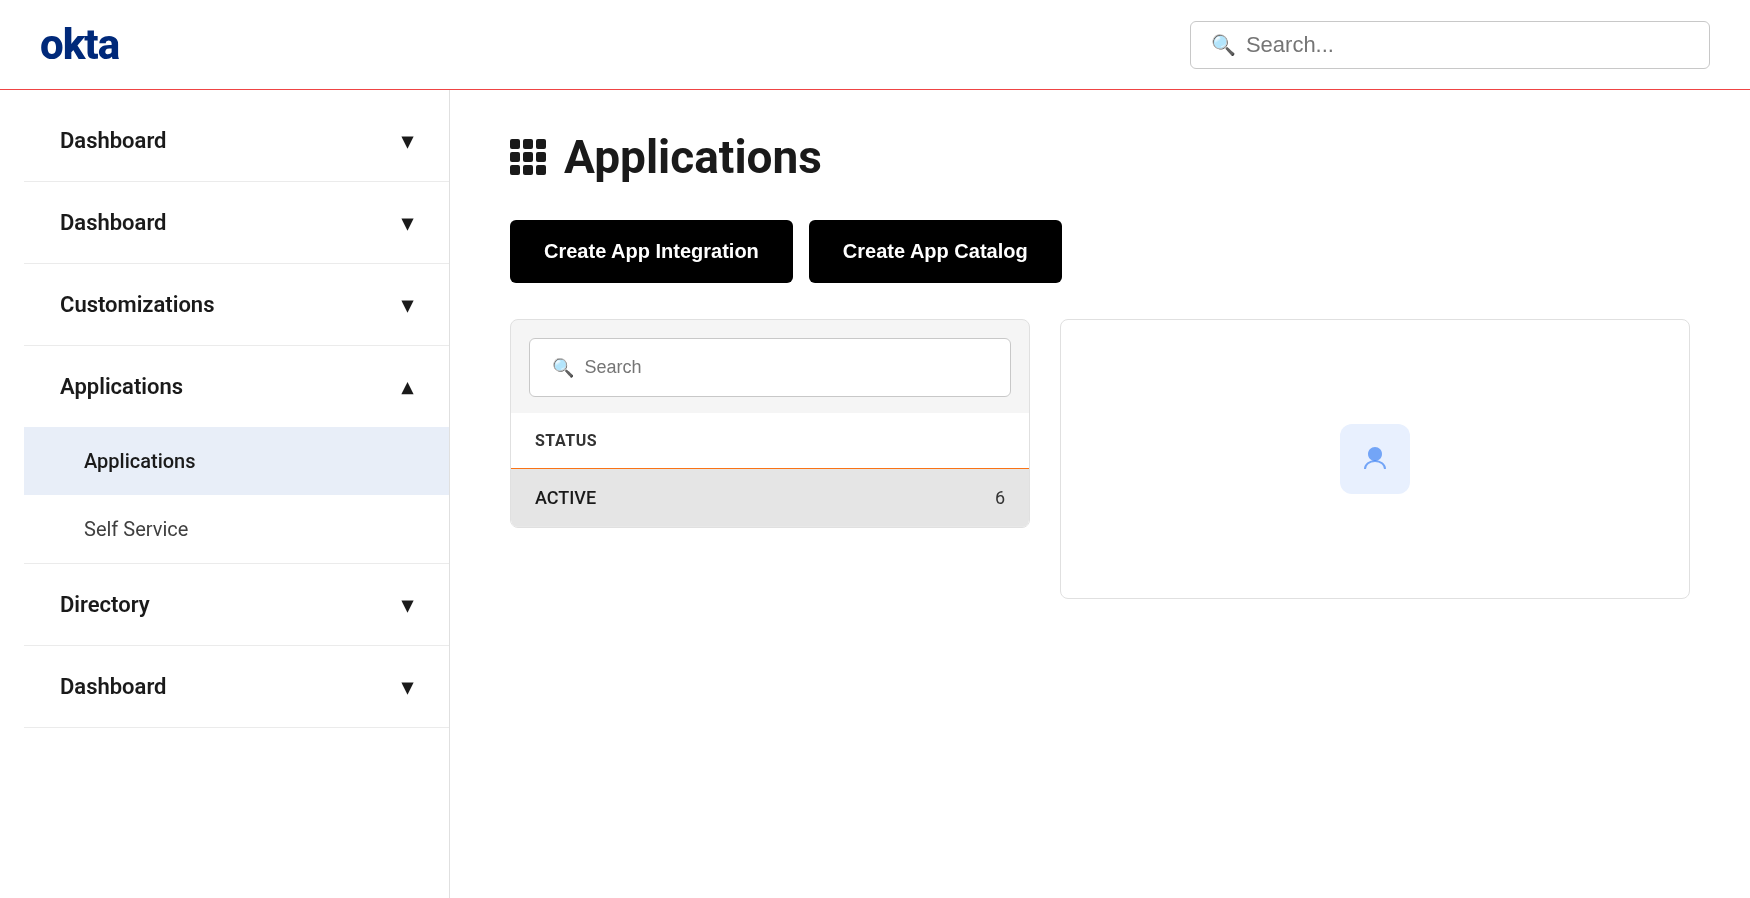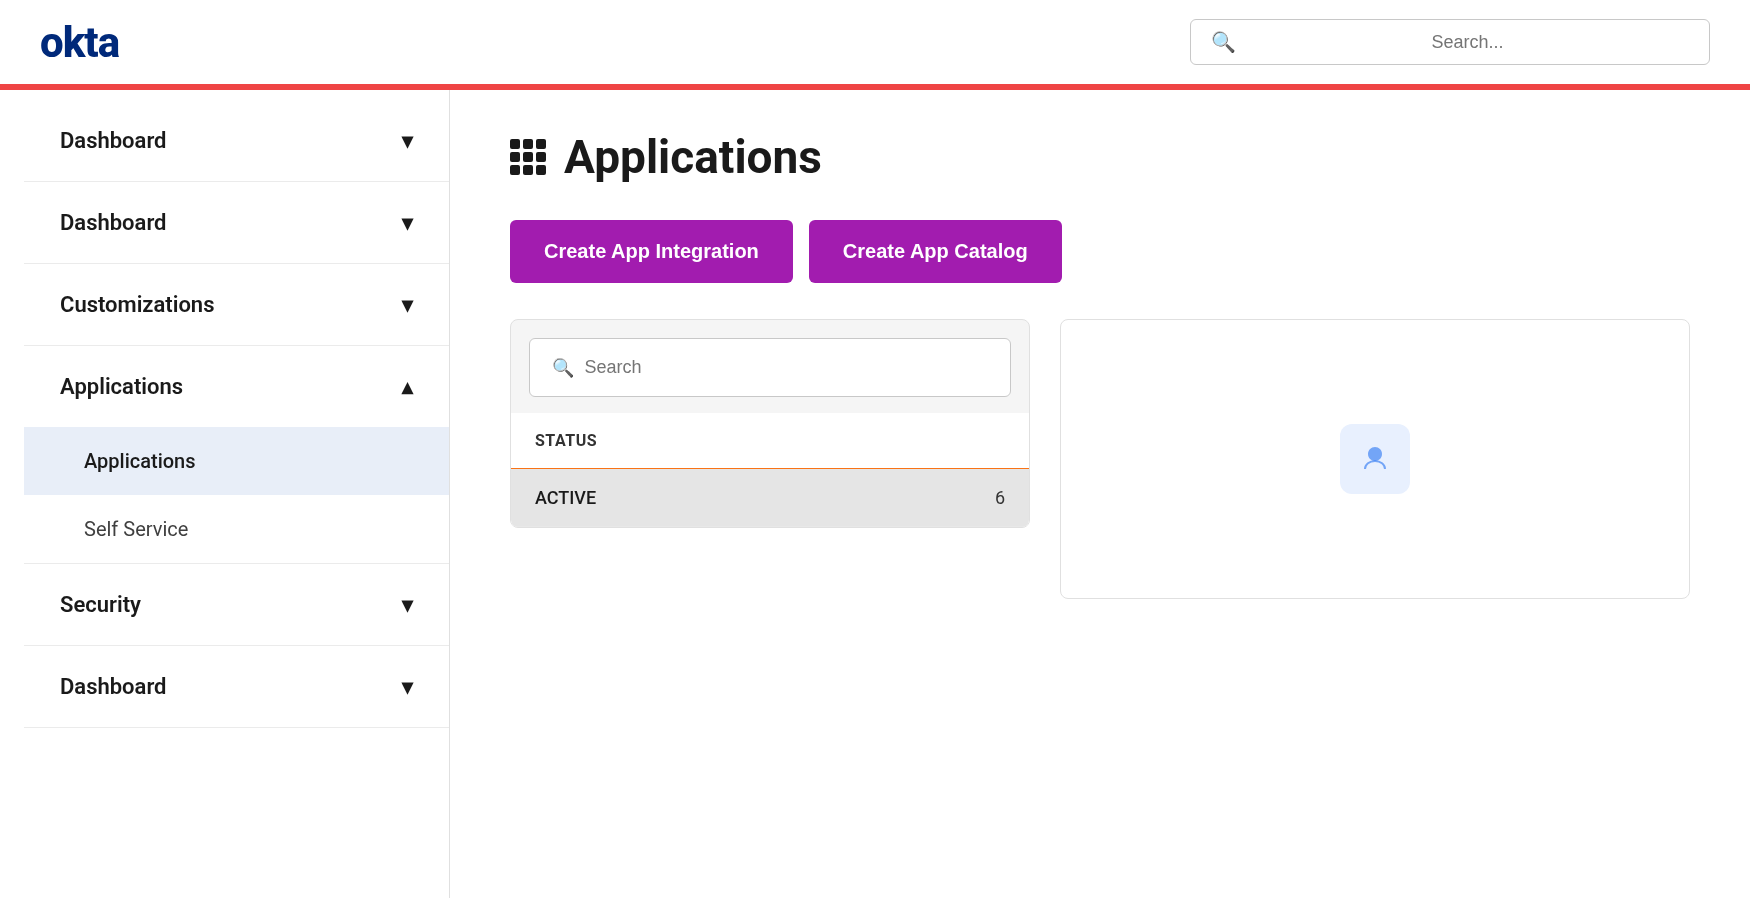--- a/index.html
+++ b/index.html
@@ -17,21 +17,21 @@
     }
 
     
     .header {
       display: flex;
       align-items: center;
       justify-content: space-between;
       padding: 0 40px;
       height: 90px;
       background: #fff;
-      border-bottom: 6px solid #ef4444;
+      border-bottom: 1px solid #ef4444;
     }
 
     .logo {
       font-size: 42px;
       font-weight: 800;
       color: #00297a;
       letter-spacing: -1px;
     }
 
     .header-search {
@@ -41,25 +41,24 @@
       border: 1.5px solid #c8c8c8;
       border-radius: 6px;
       padding: 10px 20px;
       width: 520px;
       background: #fff;
     }
 
     .header-search input {
       border: none;
       outline: none;
-      font-size: 18px;
+      font-size: 22px;
       color: #333;
       width: 100%;
       background: transparent;
-      text-align: center;
     }
 
     .search-icon-header {
       color: #888;
       font-size: 20px;
     }
 
     
     .layout {
       display: flex;
@@ -155,21 +154,21 @@
     }
 
     
     .action-buttons {
       display: flex;
       gap: 16px;
       margin-bottom: 36px;
     }
 
     .btn-primary {
-      background: #a21caf;
+      background: #000000;
       color: #fff;
       border: none;
       border-radius: 6px;
       padding: 20px 34px;
       font-size: 20px;
       font-weight: 600;
       cursor: pointer;
       white-space: nowrap;
     }
 
@@ -324,21 +323,21 @@
           <span>Applications</span>
         </div>
         <div class="nav-sub-item">
           <span>Self Service</span>
         </div>
       </div>
     </div>
 
     <div class="nav-item">
       <div class="nav-item-header">
-        <span>Security</span>
+        <span>Directory</span>
         <span class="chevron">▾</span>
       </div>
     </div>
 
     <div class="nav-item">
       <div class="nav-item-header">
         <span>Dashboard</span>
         <span class="chevron">▾</span>
       </div>
     </div>

